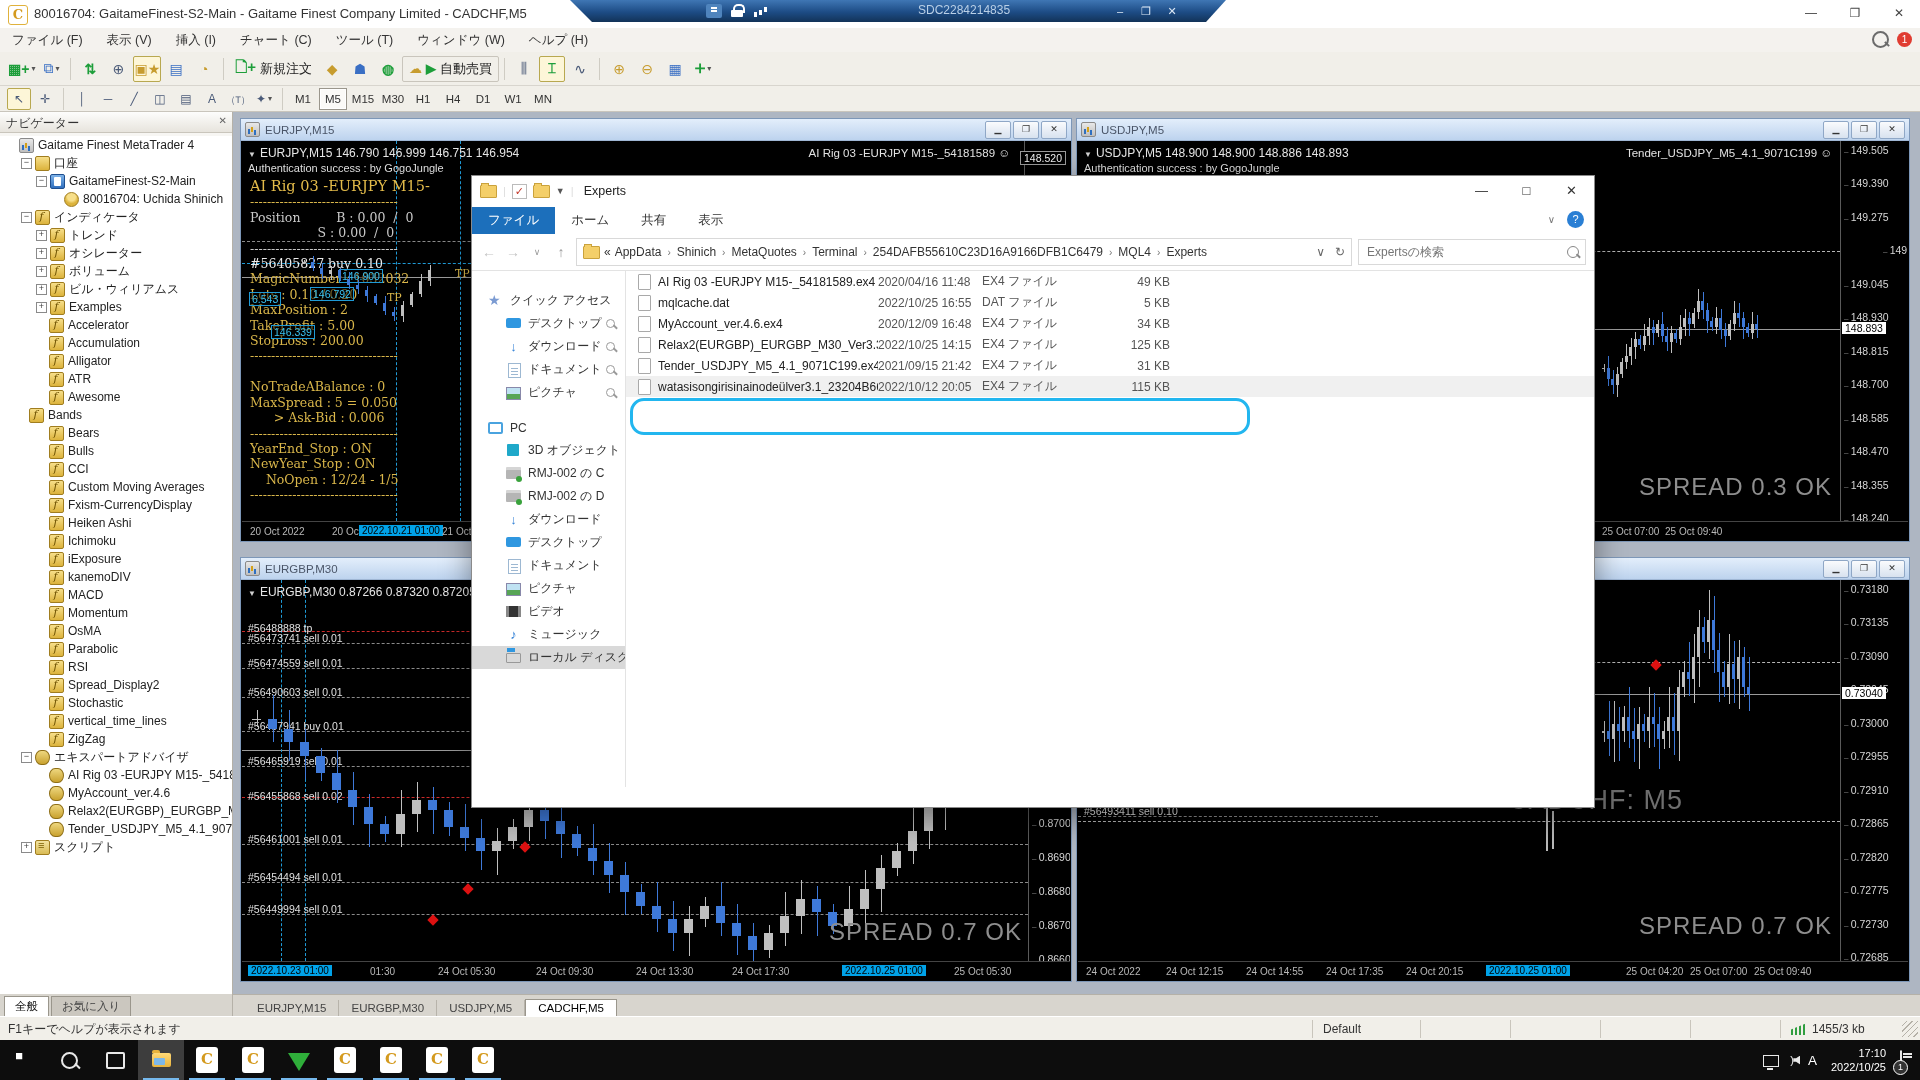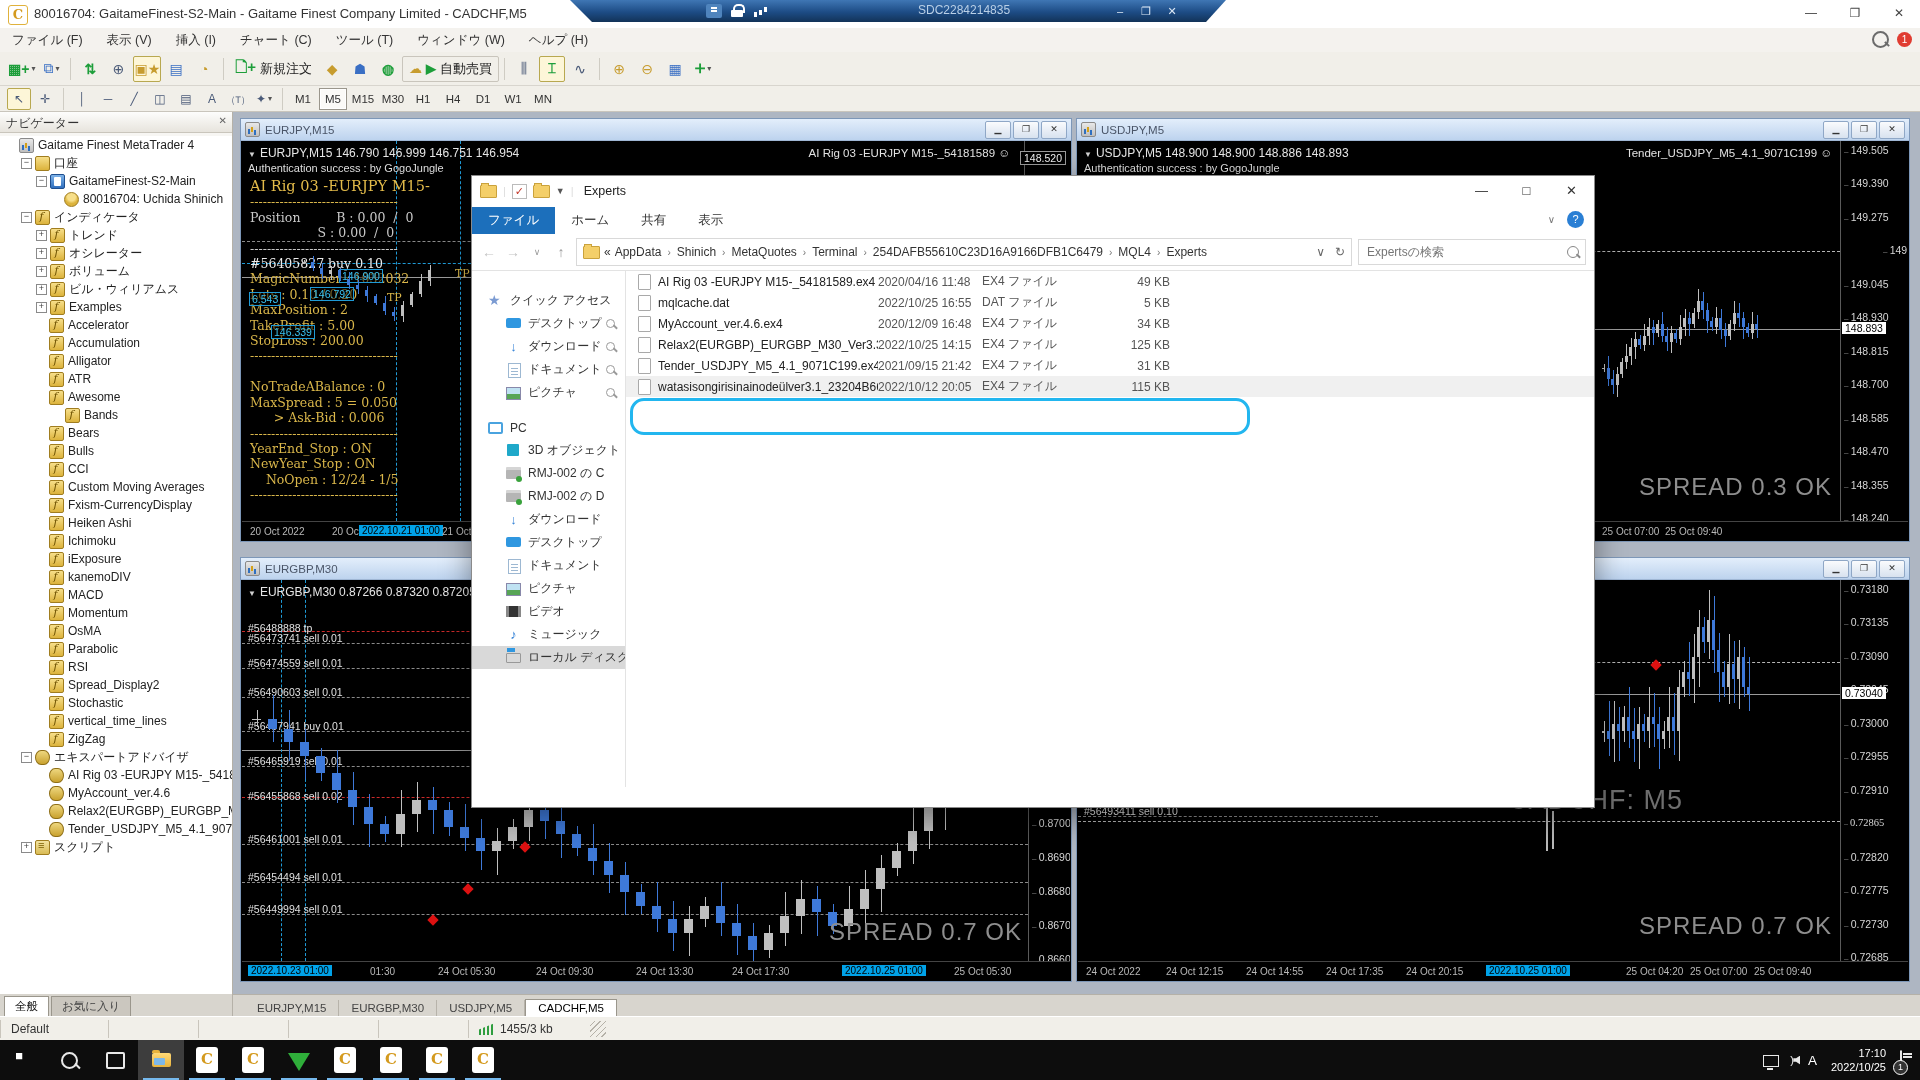--- a/index.html
+++ b/index.html
@@ -410,21 +410,21 @@
         <div class="trow" style="padding-left: 36px;">
           <span style="width: 13px; flex: 0 0 auto;"></span>
           <span class="tico gold f"></span>
           <span>ATR</span>
         </div>
         <div class="trow" style="padding-left: 36px;">
           <span style="width: 13px; flex: 0 0 auto;"></span>
           <span class="tico gold f"></span>
           <span>Awesome</span>
         </div>
-        <div class="trow" style="padding-left: 52px;">
+        <div class="trow" style="padding-left: 16px;">
           <span style="width: 13px; flex: 0 0 auto;"></span>
           <span class="tico gold f"></span>
           <span>Bands</span>
         </div>
         <div class="trow" style="padding-left: 36px;">
           <span style="width: 13px; flex: 0 0 auto;"></span>
           <span class="tico gold f"></span>
           <span>Bears</span>
         </div>
         <div class="trow" style="padding-left: 36px;">
@@ -890,21 +890,21 @@
         </div>
         <div class="plot">
           <div class="axis-line" style="left: 762px;"></div>
           <span class="alab" style="left: 766px; top: 3px;">0.73180</span>
           <span class="alab" style="left: 766px; top: 36px;">0.73135</span>
           <span class="alab" style="left: 766px; top: 70px;">0.73090</span>
           <span class="alab" style="left: 766px; top: 103px;">0.73045</span>
           <span class="alab" style="left: 766px; top: 137px;">0.73000</span>
           <span class="alab" style="left: 766px; top: 170px;">0.72955</span>
           <span class="alab" style="left: 766px; top: 204px;">0.72910</span>
-          <span class="alab" style="left: 766px; top: 237px; font-family: Liberation Serif, serif;">0.72865</span>
+          <span class="alab" style="left: 766px; top: 237px;">0.72865</span>
           <span class="alab" style="left: 766px; top: 271px;">0.72820</span>
           <span class="alab" style="left: 766px; top: 304px;">0.72775</span>
           <span class="alab" style="left: 766px; top: 338px;">0.72730</span>
           <span class="alab" style="left: 766px; top: 371px;">0.72685</span>
           <span class="acur" style="left: 764px; top: 107px;">0.73040</span>
           <div class="hline dashdot-gray" style="top: 82px; width: 762px;"></div>
           <div class="hline dashdot-gray" style="top: 241px; width: 762px;"></div>
           <div class="hline solid-gray" style="top: 114px; width: 762px;"></div>
           <div class="hline dash-gray" style="top: 236px; width: 300px;"></div>
           <div class="order-lab" style="left: 6px; top: 225px;">#56493411 sell 0.10</div>
@@ -992,20 +992,21 @@
   </div>
 
   <div class="chart-tabs" id="charttabs">
       <span class="ctab">EURJPY,M15</span>
       <span class="ctab">EURGBP,M30</span>
       <span class="ctab">USDJPY,M5</span>
       <span class="ctab active">CADCHF,M5</span>
     </div>
 
   <div class="statusbar">
+    <span class="sb-help">F1キーでヘルプが表示されます</span>
     <span class="sb-seg" style="min-width:108px;">
         <span>Default</span>
       </span>
     <span class="sb-seg"></span>
     <span class="sb-seg"></span>
     <span class="sb-seg"></span>
     <span class="sb-seg"></span>
     <span class="sb-seg" style="min-width:120px;">
         <span class="sb-bars"></span>
         <span>1455/3 kb</span>

